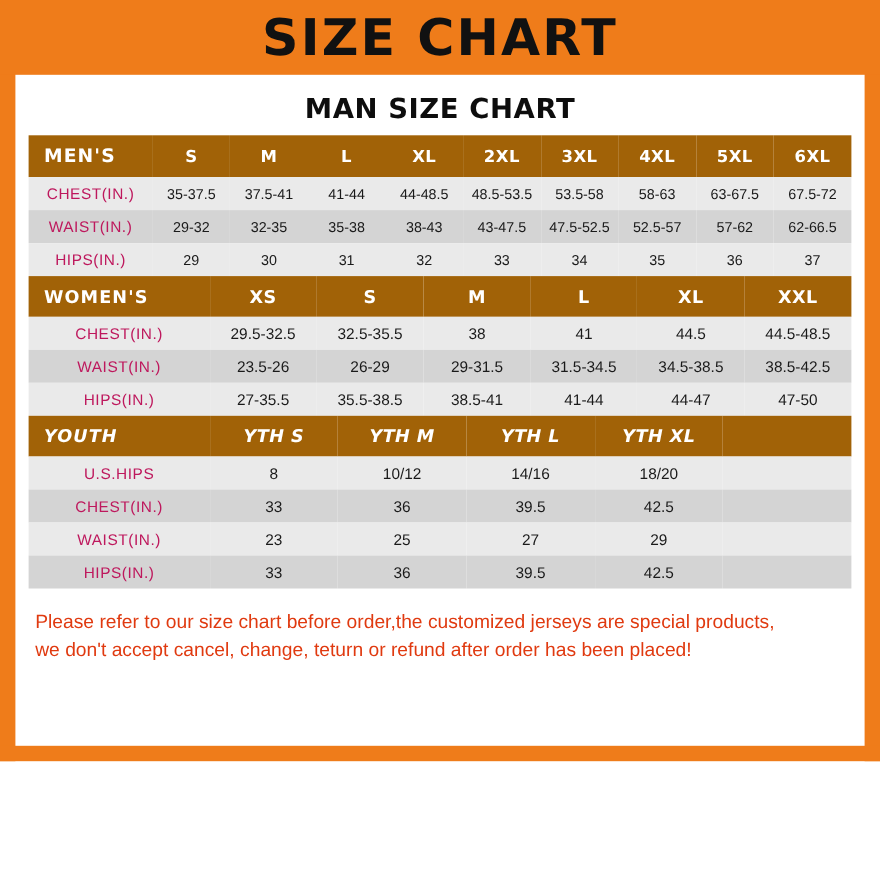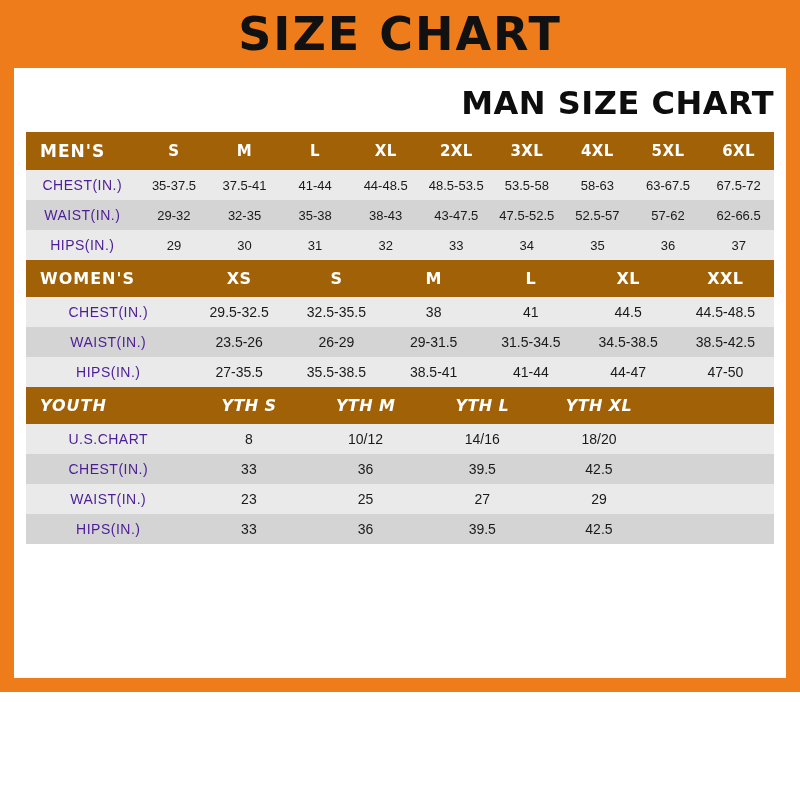--- a/index.html
+++ b/index.html
@@ -36,24 +36,24 @@
     font-size: 46px;
     letter-spacing: 2px;
     color: #111111;
     line-height: 1;
     text-align: center;
   }
   .content {
     padding: 0 12px;
   }
   .section-title {
-    text-align: right;
+    text-align: center;
     font-family: "DejaVu Sans", sans-serif;
     font-weight: bold;
-    font-size: 32px;
+    font-size: 25px;
     letter-spacing: 0.5px;
     color: #0d0d0d;
     margin: 16px 0 10px 0;
   }
   table.size-table {
     width: 100%;
     border-collapse: collapse;
     table-layout: fixed;
   }
   table.size-table td, table.size-table th {
@@ -79,21 +79,21 @@
   }
   .data-row td {
     font-family: "Liberation Sans", sans-serif;
     font-size: 13px;
     color: #1a1a1a;
     padding: 7px 2px;
   }
   .data-row td.rowlabel {
     font-size: 14px;
     letter-spacing: 0.5px;
-    color: #4c1d95;
+    color: #be185d;
   }
   .row-light { background: #eaeaea; }
   .row-dark  { background: #d4d4d4; }
 
   .women .hdr-row th { font-size: 16px; }
   .women .data-row td { font-size: 14px; }
   .youth .hdr-row th { font-size: 16px; font-style: italic; }
   .youth .data-row td { font-size: 14px; }
 
   .footer-note {
@@ -264,21 +264,21 @@
             <th class="rowlabel">YOUTH</th>
             <th>YTH S</th>
             <th>YTH M</th>
             <th>YTH L</th>
             <th>YTH XL</th>
             <th></th>
           </tr>
         </thead>
         <tbody>
           <tr class="data-row row-light">
-            <td class="rowlabel">U.S.CHART</td>
+            <td class="rowlabel">U.S.HIPS</td>
             <td>8</td>
             <td>10/12</td>
             <td>14/16</td>
             <td>18/20</td>
             <td></td>
           </tr>
           <tr class="data-row row-dark">
             <td class="rowlabel">CHEST(IN.)</td>
             <td>33</td>
             <td>36</td>
@@ -300,18 +300,20 @@
             <td>36</td>
             <td>39.5</td>
             <td>42.5</td>
             <td></td>
           </tr>
         </tbody>
       </table>
     </div>
 
     <div class="footer-note">
+      <div>Please refer to our size chart before order,the customized jerseys are special products,</div>
+      <div>we don't accept cancel, change, teturn or refund after order has been placed!</div>
     </div>
 
   </div>
 
   <div class="footer-bar"></div>
 </div>
 
 </body></html>

